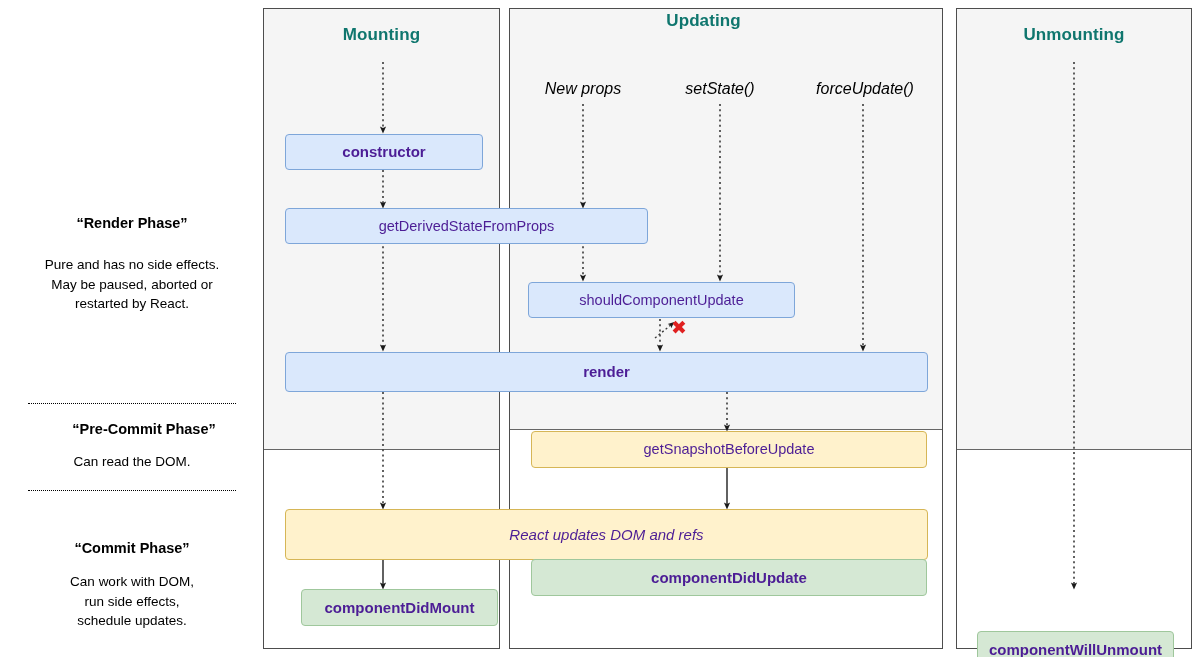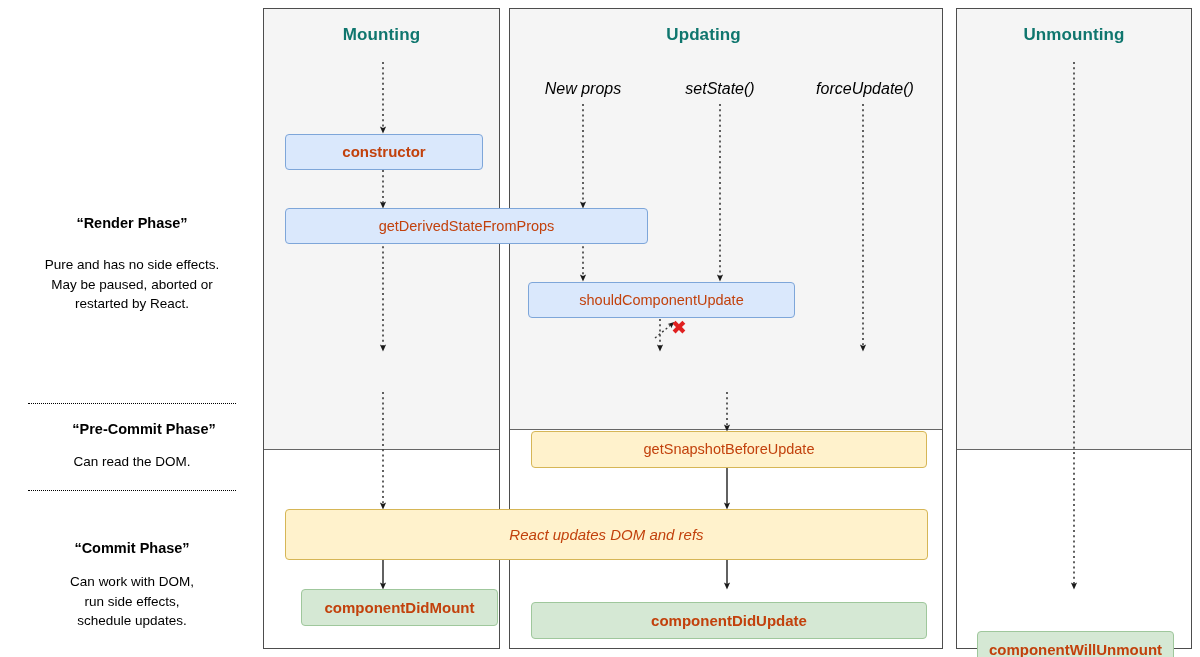--- a/index.html
+++ b/index.html
@@ -65,21 +65,21 @@
 
   
   .node {
     position: absolute;
     box-sizing: border-box;
     border-radius: 4px;
     display: flex;
     align-items: center;
     justify-content: center;
     font-size: 14.5px;
-    color: #c2410c;
+    color: #4c1d95;
     text-align: center;
     line-height: 1.15;
   }
   .node-blue   { background: #dae8fc; border: 1px solid #7ea6d9; }
   .node-yellow { background: #fff2cc; border: 1px solid #d6b656; }
   .node-green  { background: #d5e8d4; border: 1px solid #9fc79c; }
   .node.bold   { font-weight: bold; font-size: 15px; }
   .node.italic { font-style: italic; font-size: 15px; }
 
   
@@ -128,21 +128,21 @@
 
   <div class="panel" style="left:509px; top:8px; width:434px; height:641px;"></div>
   <div class="panel-grey" style="left:510px; top:9px; width:432px; height:420px;"></div>
   <div class="panel-divider" style="left:510px; top:429px; width:432px;"></div>
 
   <div class="panel" style="left:956px; top:8px; width:236px; height:641px;"></div>
   <div class="panel-grey" style="left:957px; top:9px; width:234px; height:440px;"></div>
   <div class="panel-divider" style="left:957px; top:449px; width:234px;"></div>
 
   <div class="col-title" style="left:263px; top:25px; width:237px;">Mounting</div>
-  <div class="col-title" style="left:509px; top:25px; width:389px;">Updating</div>
+  <div class="col-title" style="left:509px; top:11px; width:389px;">Updating</div>
   <div class="col-title" style="left:956px; top:25px; width:236px;">Unmounting</div>
 
   <div class="trigger" style="left:503px; top:80px; width:160px;text-align:center;">New props</div>
   <div class="trigger" style="left:640px; top:80px; width:160px;">setState()</div>
   <div class="trigger" style="left:785px; top:80px; width:160px;">forceUpdate()</div>
 
   <svg id="wires" viewBox="0 0 1200 657" xmlns="http://www.w3.org/2000/svg">
     <defs>
       <marker id="ah" markerWidth="9" markerHeight="9" refX="4.2" refY="4" orient="auto" markerUnits="userSpaceOnUse">
         <path d="M0.6,0.9 L7.6,4 L0.6,7.1 L2.3,4 Z" fill="#1a1a1a"></path>
@@ -184,28 +184,29 @@
   </svg>
 
   <div class="xmark" style="left:671px; top:318px;">✖</div>
 
   <div class="node node-blue bold" style="left:285px; top:134px; width:198px; height:36px;">constructor</div>
 
   <div class="node node-blue" style="left:285px; top:208px; width:363px; height:36px;">getDerivedStateFromProps</div>
 
   <div class="node node-blue" style="left:528px; top:282px; width:267px; height:36px;">shouldComponentUpdate</div>
 
+  <div class="node node-blue bold" style="left:285px; top:352px; width:643px; height:40px;">render</div>
 
   <div class="node node-yellow" style="left:531px; top:431px; width:396px; height:37px;">getSnapshotBeforeUpdate</div>
 
   <div class="node node-yellow italic" style="left:285px; top:509px; width:643px; height:51px;">React updates DOM and refs</div>
 
   <div class="node node-green bold" style="left:285px; top:589px; width:197px; height:37px;margin-left:16px;">componentDidMount</div>
 
-  <div class="node node-green bold" style="left:531px; top:602px; width:396px; height:37px;">componentDidUpdate</div>
+  <div class="node node-green bold" style="left:531px; top:559px; width:396px; height:37px;">componentDidUpdate</div>
 
   <div class="node node-green bold" style="left:977px; top:589px; width:197px; height:37px;margin-top:42px;">componentWillUnmount</div>
 
   <div class="legend-title" style="left:12px; top:215px;">“Render Phase”</div>
   <div class="legend-body" style="left:12px; top:255px;">Pure and has no side effects.
 May be paused, aborted or
 restarted by React.</div>
 
   <div class="dotted-rule" style="top:403px;"></div>
 

